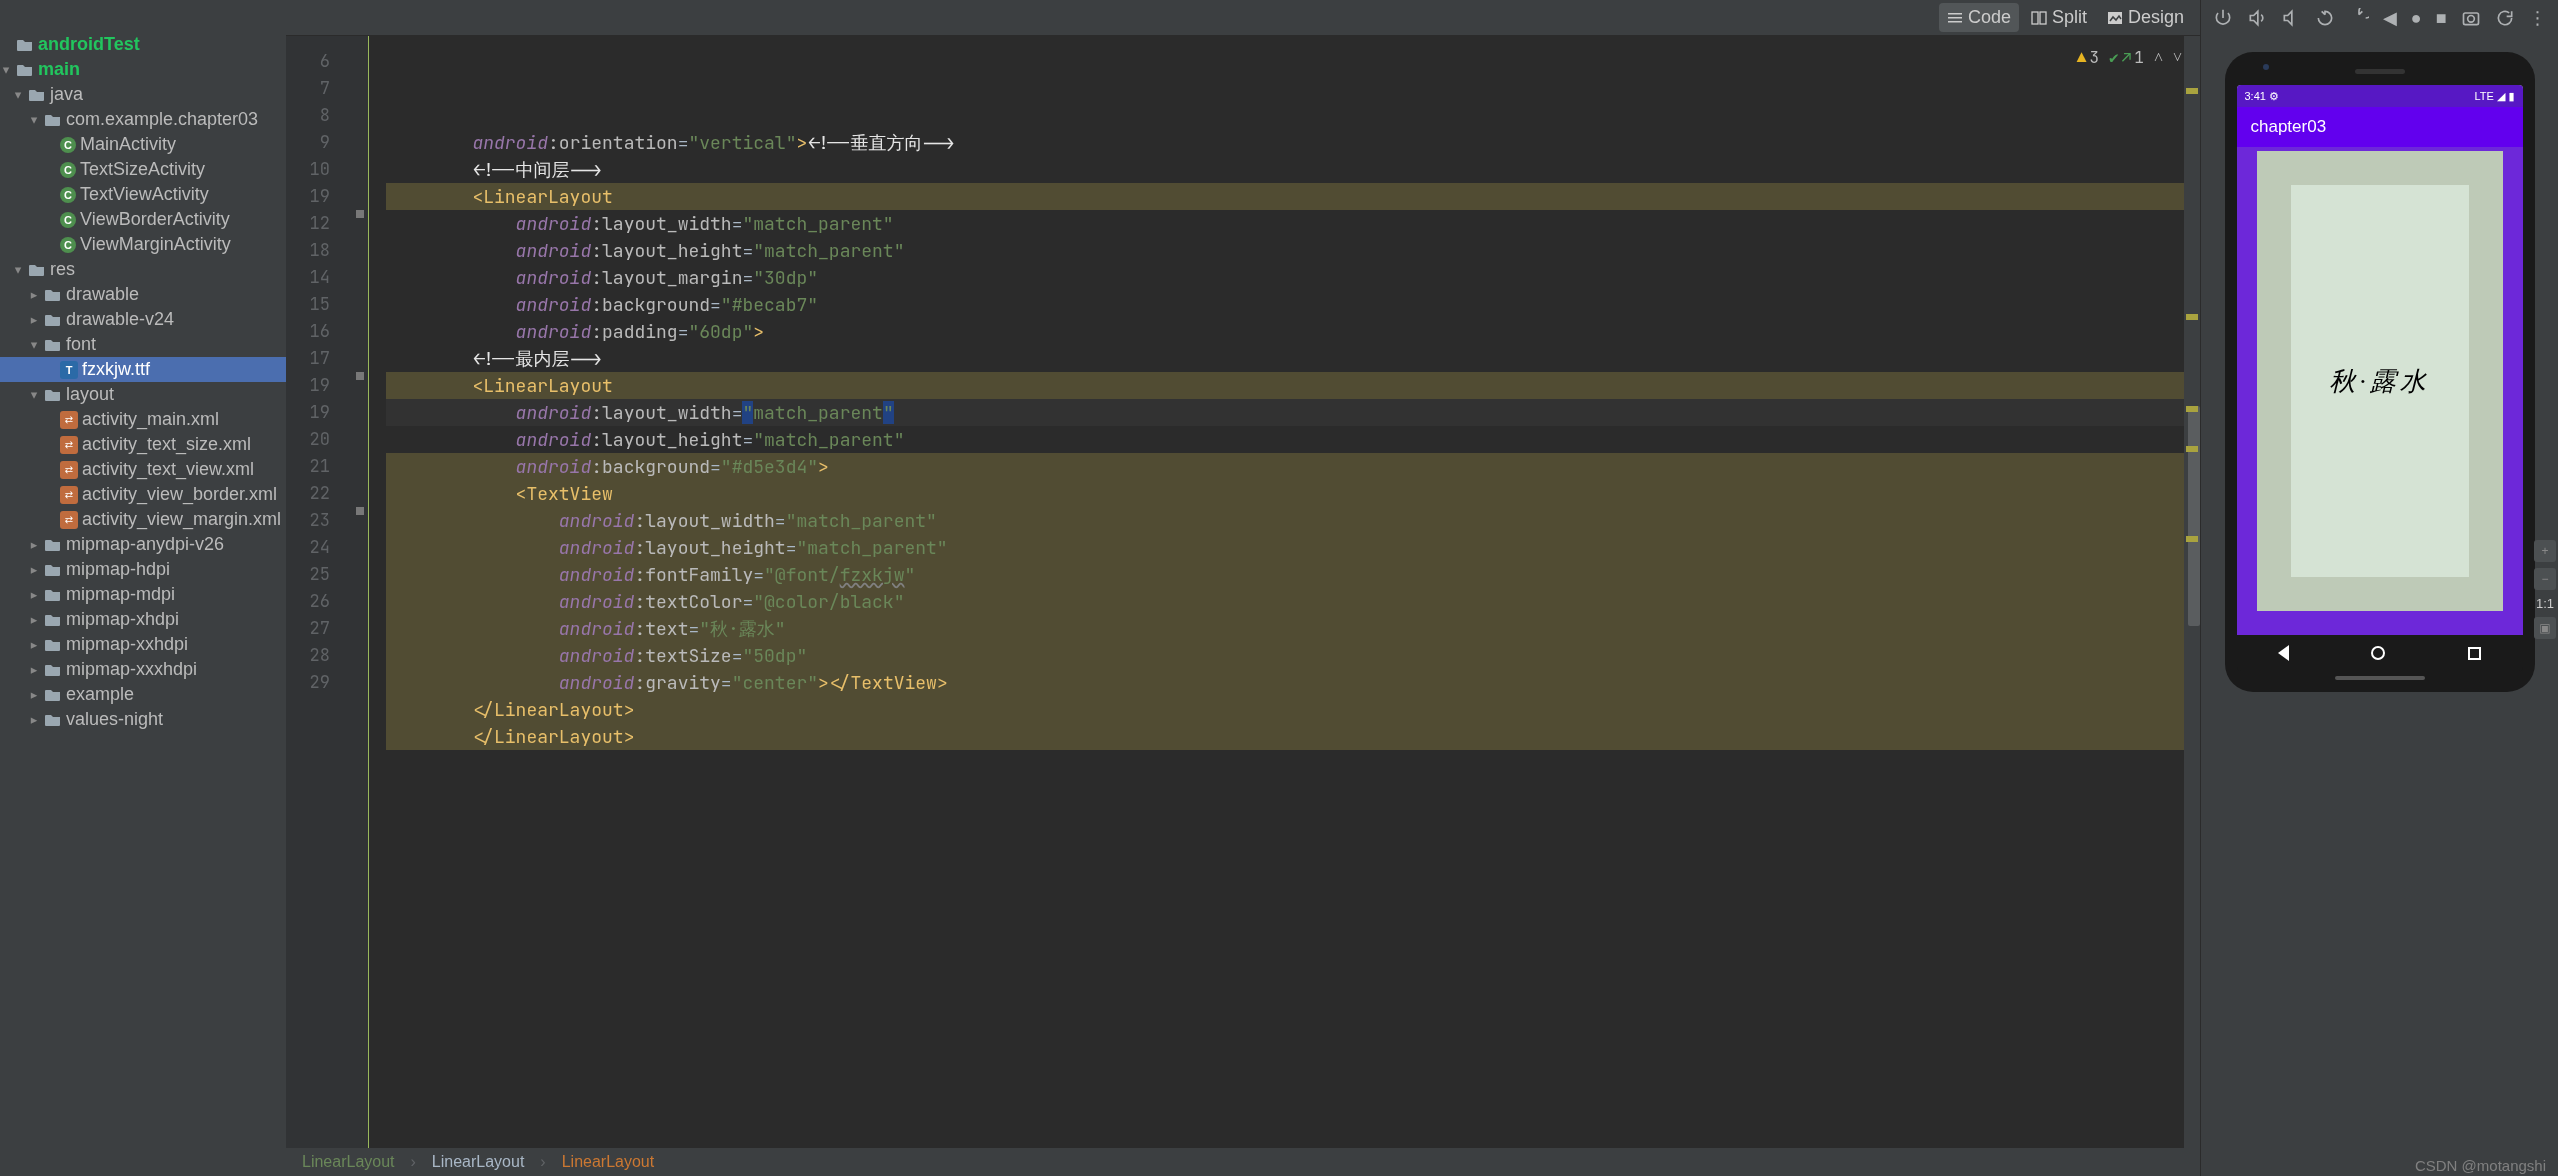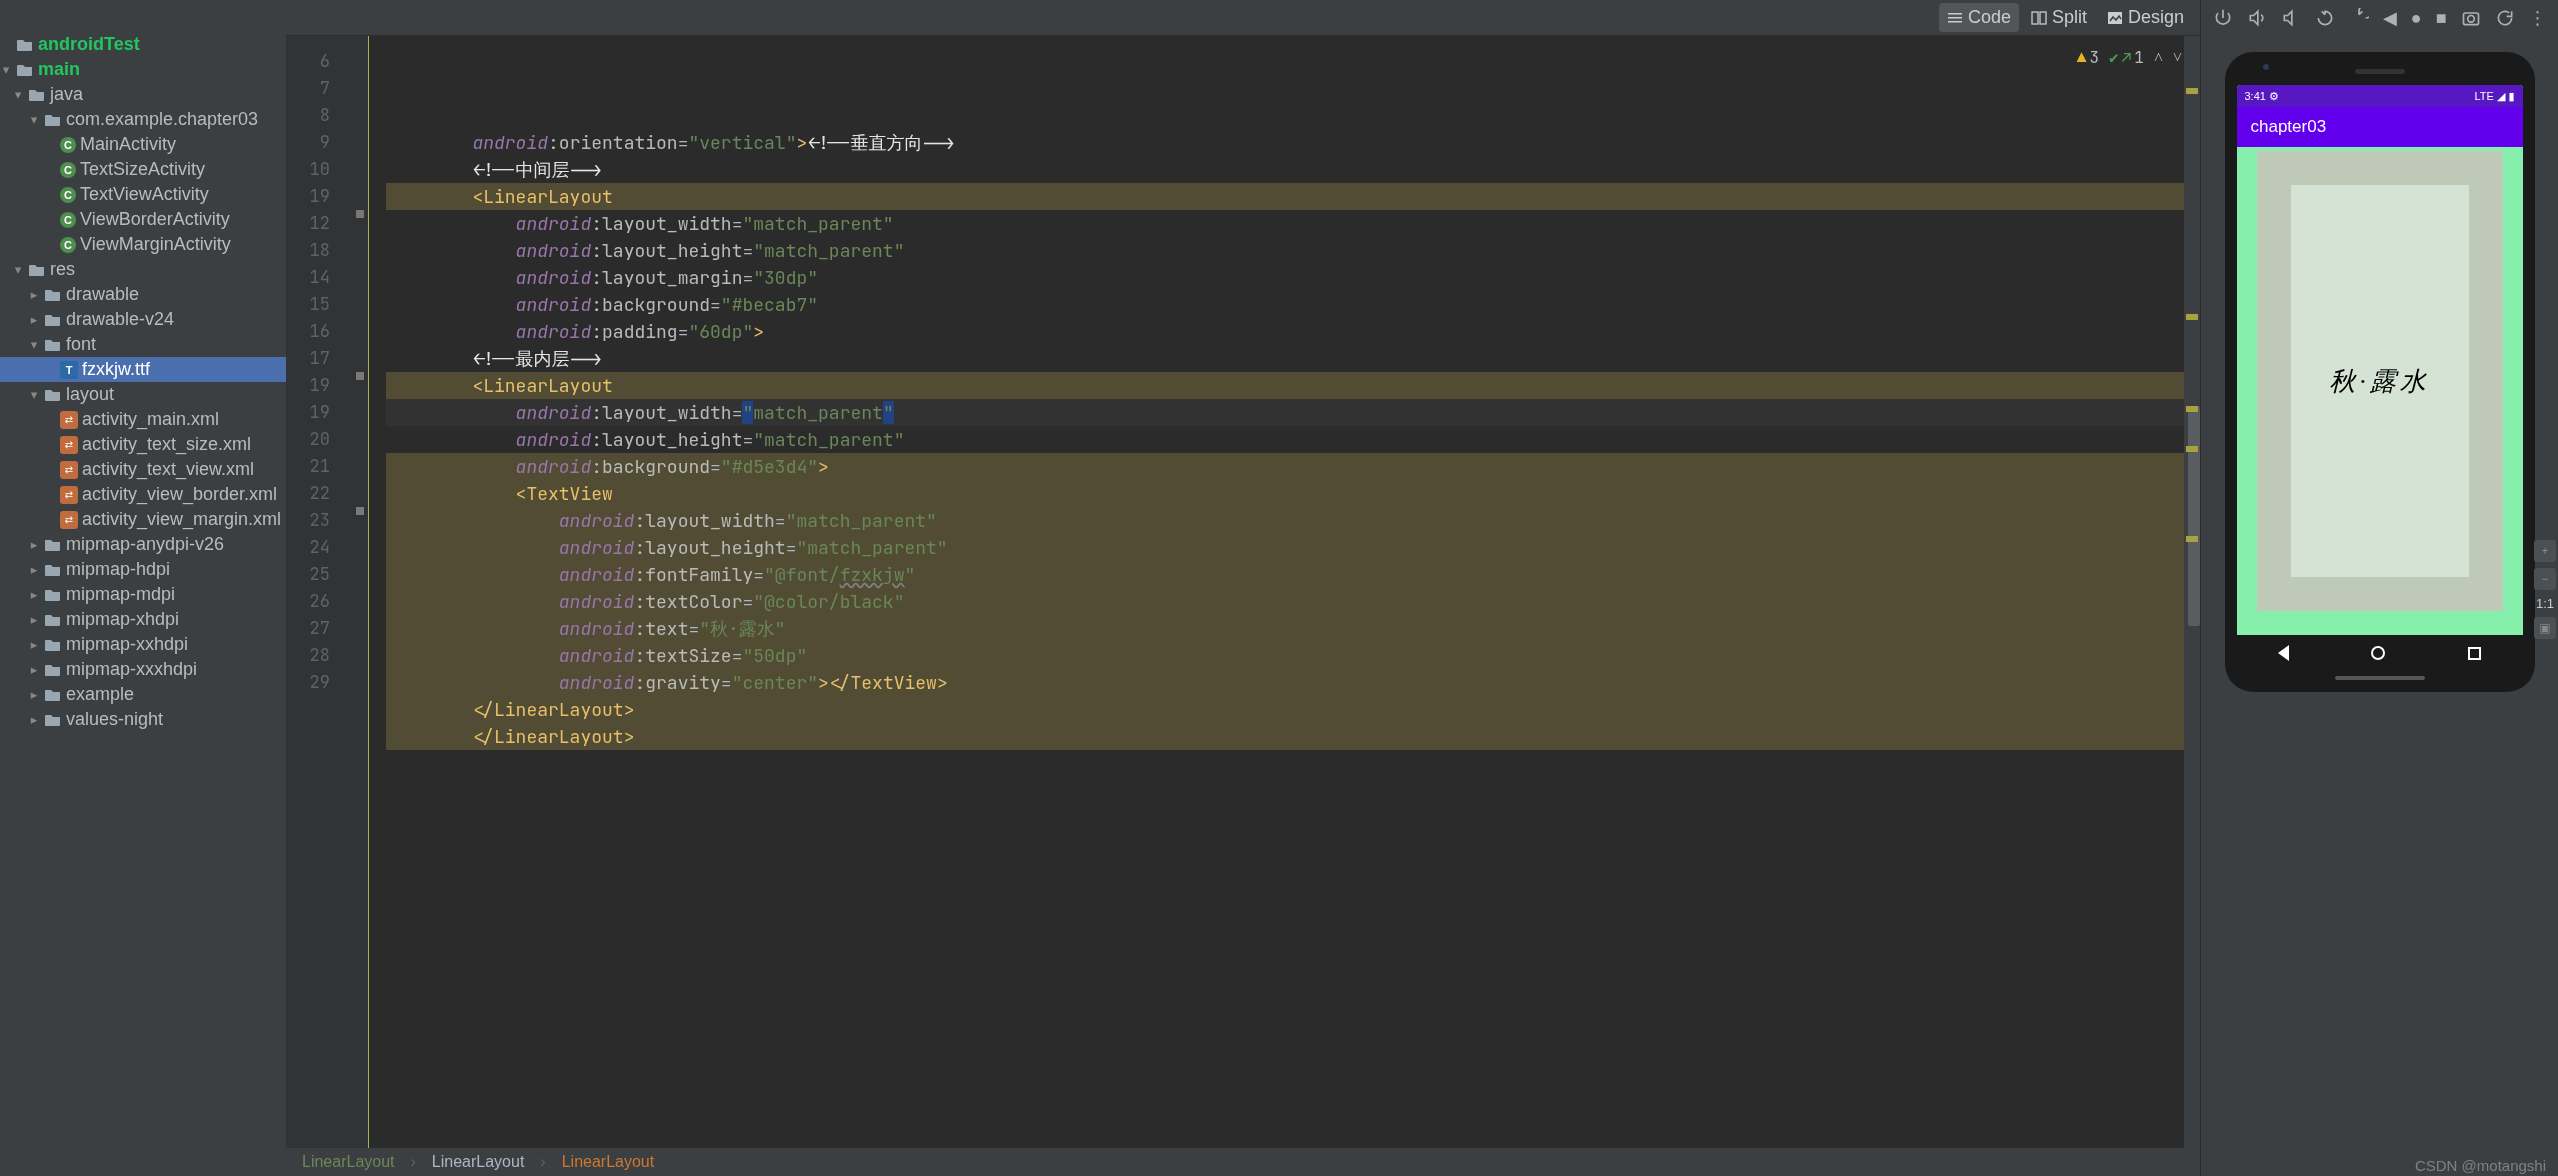--- a/index.html
+++ b/index.html
@@ -149,21 +149,21 @@
       flex:1;
       background: #becab7;
       border-radius: 4px 4px 0 0;
       display:flex;
       flex-direction:column;
       margin-top:8px;
       overflow:hidden;
     }
     .status-bar { height:22px; background:#5718c4; display:flex; align-items:center; justify-content:space-between; padding:0 8px; color:#fff; font-size:11px;}
     .app-bar { height:40px; background:#6200ee; color:#fff; display:flex; align-items:center; padding:0 14px; font-size:17px;}
-    .layer1 { flex:1; background:#86efac; padding:4px 20px 28px;}
+    .layer1 { flex:1; background:#6d28d9; padding:4px 20px 28px;}
     .layer2 { width:100%; height:100%; background:#becab7; padding:34px;}
     .layer3 { width:100%; height:100%; background:#d5e3d4; display:flex; align-items:center; justify-content:center;}
     .cn-text { font-size:26px; color:#000; font-family: "KaiTi", "STKaiti", serif; letter-spacing:4px; font-style:italic;}
     .nav-bar { height:36px; background:#1a1a1a; border-radius:0 0 4px 4px; display:flex; align-items:center; justify-content:space-around; margin-top:-4px;}
     .nav-tri { width: 0; height: 0; border-top: 8px solid transparent; border-bottom: 8px solid transparent; border-right: 11px solid #fff;}
     .nav-circ { width:14px; height:14px; border:2px solid #fff; border-radius:50%;}
     .nav-sq { width:13px; height:13px; border:2px solid #fff;}
     .home-ind {width:90px; height:4px; background:#555; border-radius:3px; margin:5px auto 0;}
     .side-badges { position:absolute; right:2px; top:540px; display:flex; flex-direction:column; gap:6px; align-items:center; color:#888; font-size:12px;}
     .side-badges .btn { width:22px; height:22px; background:#4c5052; display:flex; align-items:center; justify-content:center; border-radius:3px;}

